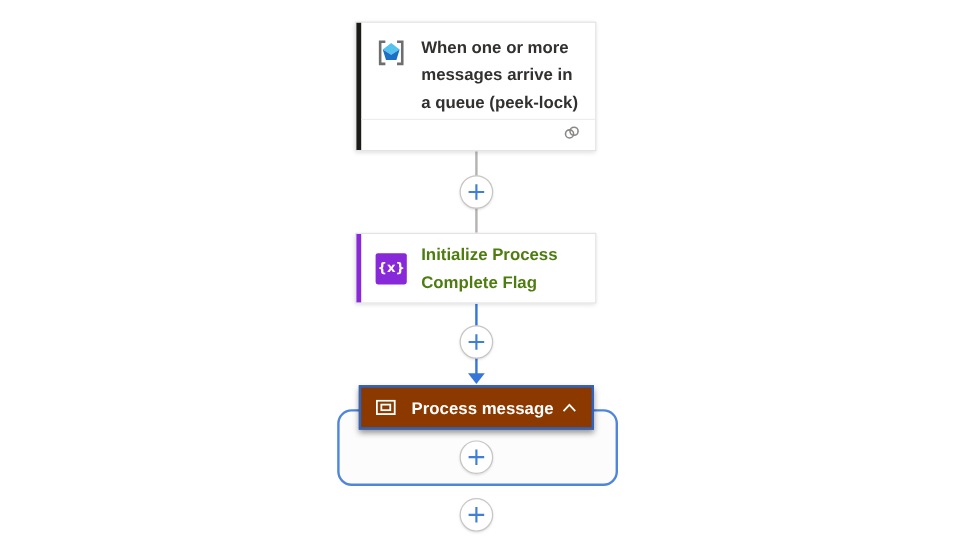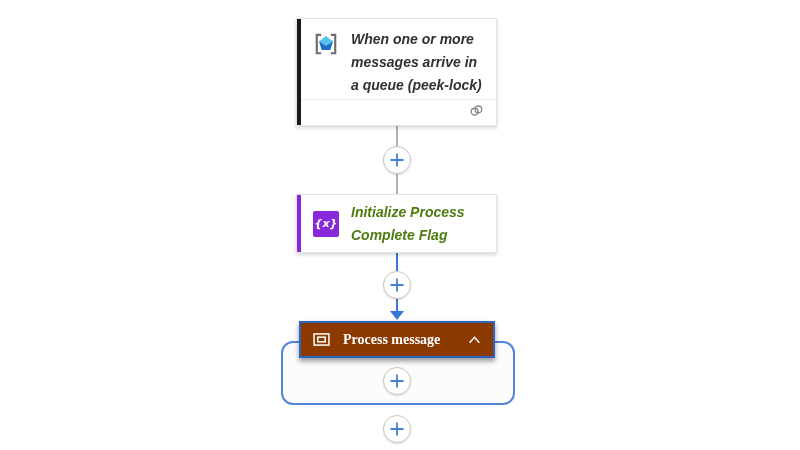--- a/index.html
+++ b/index.html
@@ -8,21 +8,21 @@
     font-family:"Liberation Sans","DejaVu Sans",sans-serif;
     background:#ffffff; position:relative; overflow:hidden;
   }
   .canvas { position:absolute; inset:0; }
 
   
   .card {
     position:absolute; background:#ffffff;
     border:1px solid #e3e3e3;
     box-shadow:0 1.5px 4px rgba(0,0,0,.16);
-    display:flex; flex-direction:row;font-style:italic;
+    display:flex; flex-direction:row;
   }
   .accent { position:absolute; left:0; top:0; bottom:0; width:4px; }
 
   
   .trigger-card { left:296px; top:18px; width:201px; height:108px; }
   .trigger-body { display:flex; padding:11px 8px 0 16px; width:100%; }
   .trigger-title {
     font-size:14px; line-height:23px; font-weight:600; color:#323130;
     width:152px; margin-left:12px; margin-top:-2px;
   }
@@ -72,21 +72,21 @@
     border:2px solid #4f86db; border-radius:12px; background:#fcfcfc; z-index:1;
   }
   .scope-header {
     position:absolute; left:299px; top:321px; width:196px; height:37px;
     background:#8c3900; border:2px solid #2b64c2;
     box-shadow:0 3px 5px rgba(0,0,0,.42);
     display:flex; align-items:center; z-index:2; cursor:pointer;
   }
   .scope-icon { margin-left:12px; display:flex; }
   .scope-title {
-    color:#ffffff; font-size:14px; font-weight:700; margin-left:13px; flex:1;font-family:Liberation Serif, serif;
+    color:#ffffff; font-size:14px; font-weight:700; margin-left:13px; flex:1;
   }
   .chevron { margin-right:12px; display:flex; cursor:pointer; }
 </style>
 </head>
 <body>
 
 <div class="canvas">
 
   <div class="edge edge-gray"></div>
   <div class="edge edge-blue"></div>

